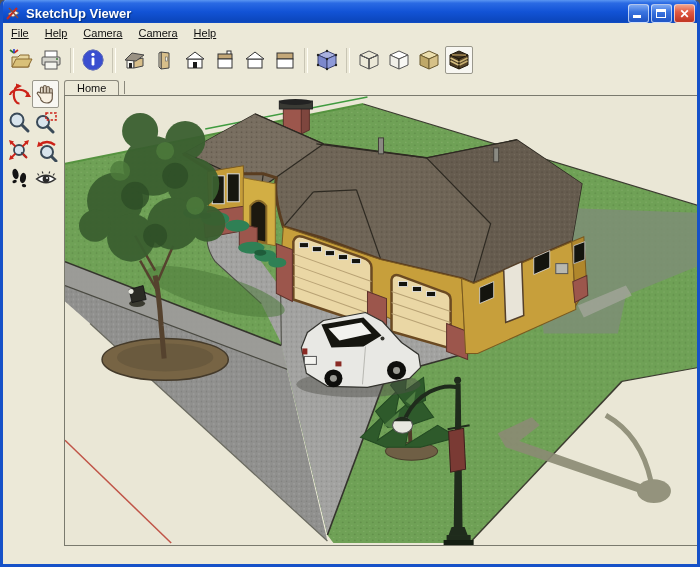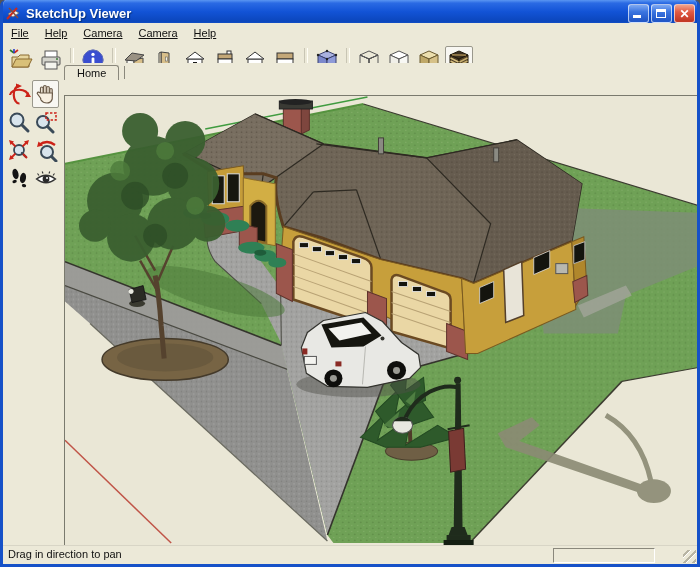--- a/index.html
+++ b/index.html
@@ -26,21 +26,21 @@
   .toolbar{position:absolute;left:0;top:42px;width:694px;height:36px;background:#ece9d8;display:flex;align-items:center;padding-left:3px;box-sizing:border-box;}
   .tbtn{width:28px;height:28px;display:flex;align-items:center;justify-content:center;border:1px solid transparent;border-radius:2px;margin:0 1px;box-sizing:border-box;}
   .tbtn.active{background:#f8f7f2;border:1px solid #9a988c;}
   .tsep{width:2px;height:25px;margin:0 4px;border-left:1px solid #c8c5b4;border-right:1px solid #fffef6;}
   
   .sidebar{position:absolute;left:0;top:78px;width:61px;height:468px;background:#ece9d8;}
   .toolgrid{display:flex;flex-wrap:wrap;width:58px;padding:2px 0 0 2px;}
   .pbtn{width:27px;height:28px;display:flex;align-items:center;justify-content:center;border:1px solid transparent;border-radius:2px;box-sizing:border-box;}
   .pbtn.active{background:#f8f7f2;border:1px solid #9a988c;}
   
-  .tabstrip{position:absolute;left:61px;top:63px;width:636px;height:17px;background:#ece9d8;display:flex;align-items:flex-end;}
+  .tabstrip{position:absolute;left:61px;top:78px;width:636px;height:17px;background:#ece9d8;display:flex;align-items:flex-end;}
   .tab{font-size:11px;color:#111;background:#ece9d8;border:1px solid #8a887c;border-bottom:none;border-radius:3px 3px 0 0;padding:1px 12px 1px 12px;margin-left:0px;position:relative;top:0;}
   .tabsep{width:1px;height:13px;background:#8a887c;margin-left:5px;margin-bottom:1px;}
   
   .viewport{position:absolute;left:61px;top:95px;width:636px;height:451px;border:1px solid #7a7a6e;box-sizing:border-box;background:#eae7d6;}
   .viewport svg{display:block;width:100%;height:100%;}
   
   .statusbar{position:absolute;left:0;bottom:0;width:694px;height:18px;background:#ece9d8;border-top:1px solid #d8d5c6;font-size:11px;color:#111;}
   .status-msg{position:absolute;left:5px;top:2px;}
   .value-box{position:absolute;right:42px;top:2px;width:96px;height:13px;background:#ece9d8;
     border-top:1px solid #8a887c;border-left:1px solid #8a887c;border-bottom:1px solid #fff;border-right:1px solid #fff;font-size:10px;padding:0 2px;}
@@ -518,19 +518,14 @@
       </g>
 
       <g>
         <ellipse cx="72" cy="208" rx="8" ry="3.5" fill="#3a3a30"></ellipse>
         <polygon points="64,194 78,190 81,204 67,207" fill="#2a2a24" stroke="#111" stroke-width="0.8"></polygon>
         <circle cx="66" cy="196" r="2.5" fill="#e8e8e0"></circle>
       </g>
     </svg>
   </div>
 
-  <div class="statusbar">
-    <span class="status-msg">Drag in direction to pan</span>
-    <div class="value-box"></div>
-    <div class="grip"></div>
-  </div>
 
 </div>
 
 </body></html>

